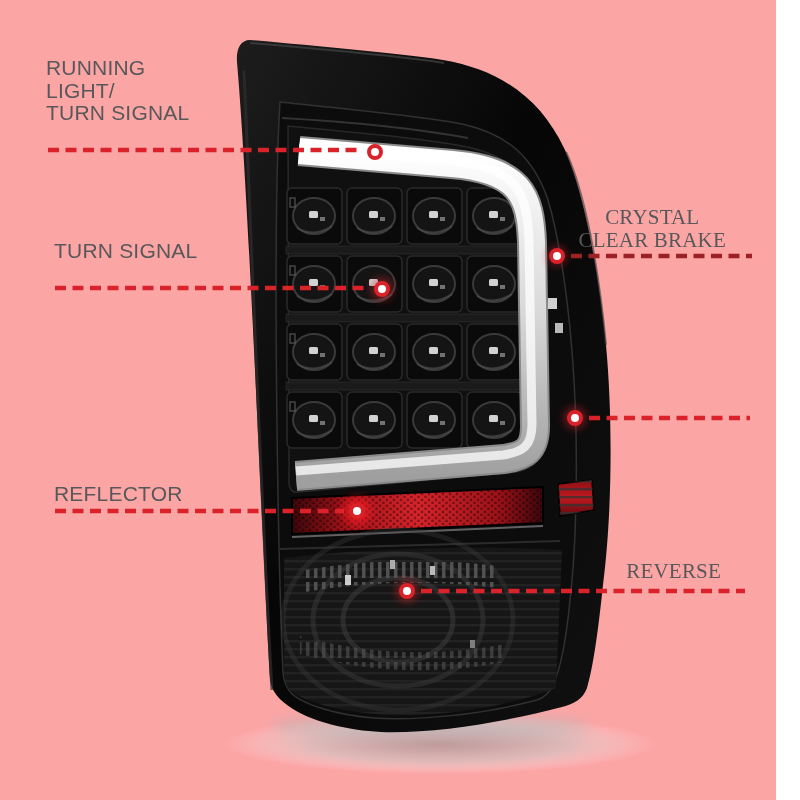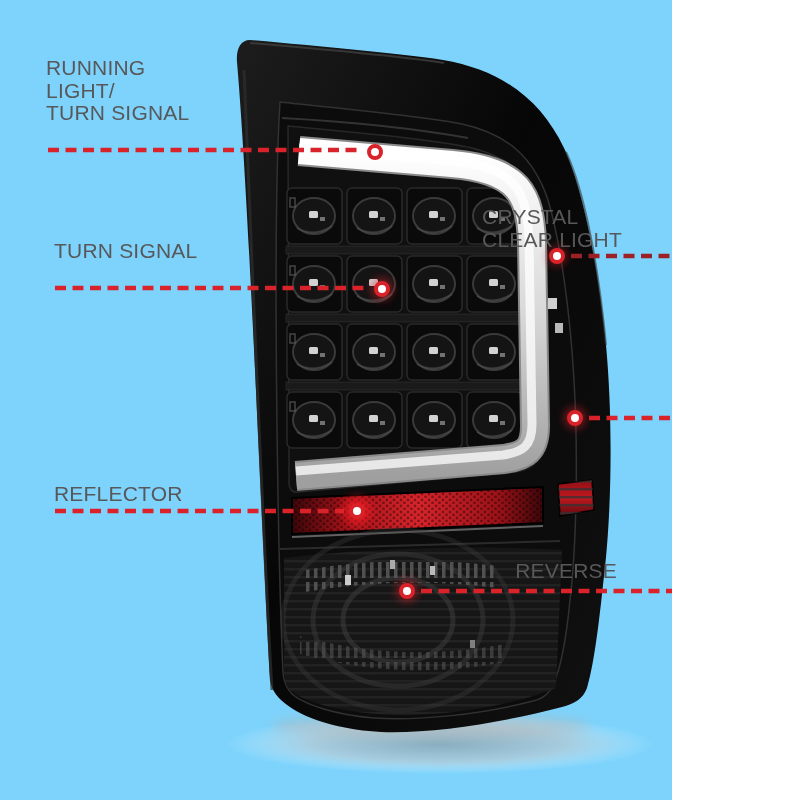--- a/index.html
+++ b/index.html
@@ -1,25 +1,25 @@
 <!DOCTYPE html>
 <html><head>
 <meta charset="utf-8">
 <style>
   html,body{margin:0;padding:0;background:#ffffff;}
   .stage{
-    position:relative;width:672px;height:800px;background:#7dd3fc;overflow:hidden;
+    position:relative;width:776px;height:800px;background:#fca5a5;overflow:hidden;
     font-family:"Liberation Sans", sans-serif;
   }
   .artwork{position:absolute;left:0;top:0;width:800px;height:800px;}
   .label{
     position:absolute;color:#58585a;font-size:21px;line-height:22.5px;
     letter-spacing:0.2px;font-weight:normal;white-space:nowrap;
   }
-  .label.right-align{text-align:left;}
+  .label.right-align{text-align:center;font-family:Liberation Serif, serif;}
   .ln{display:block;}
 </style>
 </head>
 <body>
 
 <div class="stage">
 
   <svg class="artwork" viewBox="0 0 800 800" xmlns="http://www.w3.org/2000/svg" xmlns:xlink="http://www.w3.org/1999/xlink">
     <defs>
       <linearGradient id="houseGrad" x1="0" y1="0" x2="1" y2="1">
@@ -230,21 +230,21 @@
   <div class="label" style="left:54px; top:240px">
     <span class="ln">TURN SIGNAL</span>
   </div>
 
   <div class="label" style="left:54px; top:483px">
     <span class="ln">REFLECTOR</span>
   </div>
 
   <div class="label right-align" style="right:50px; top:206px">
     <span class="ln">CRYSTAL</span>
-    <span class="ln">CLEAR LIGHT</span>
+    <span class="ln">CLEAR BRAKE</span>
   </div>
 
 
   <div class="label right-align" style="right:55px; top:560px">
     <span class="ln">REVERSE</span>
   </div>
 
 </div>
 
 </body></html>

